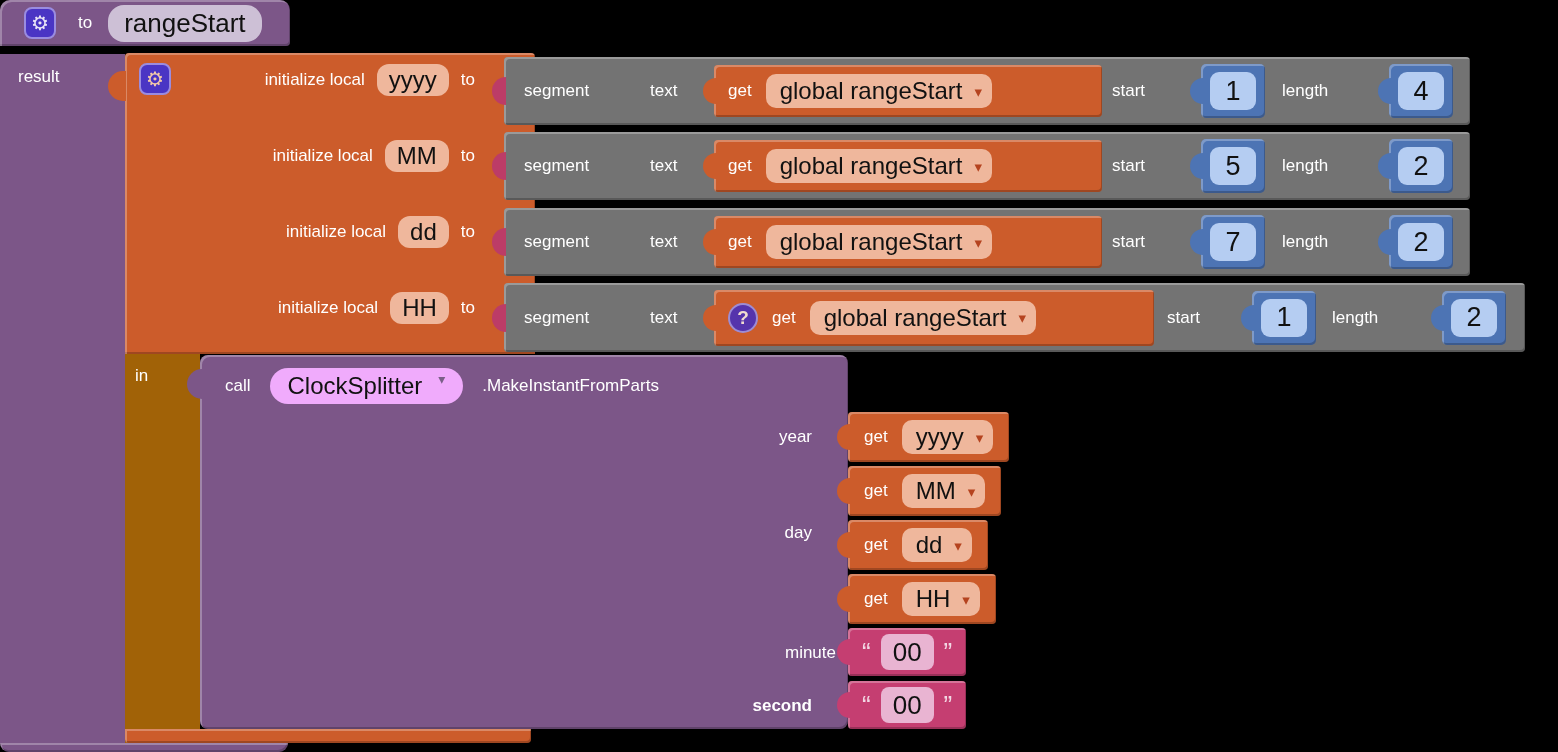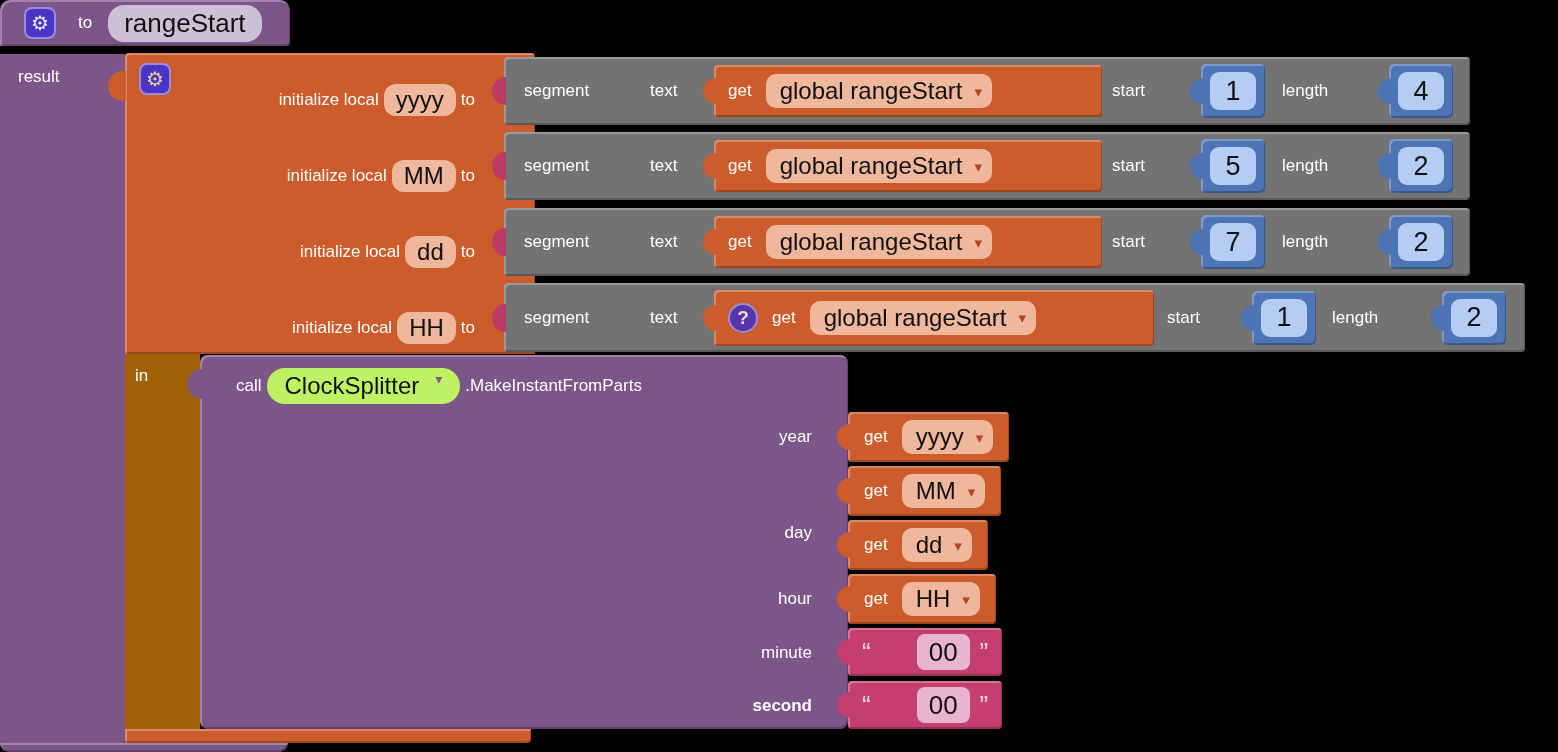--- a/index.html
+++ b/index.html
@@ -18,21 +18,21 @@
          display:flex;align-items:center;justify-content:center;color:#e9e4f6;font-size:20px;box-sizing:border-box;}
   .name-pill{background:#cdc0d6;border-radius:16px;padding:3px 16px;color:#111;font-size:26px;white-space:nowrap;}
   .proc-header .name-pill{margin-left:16px;}
   .proc-header .lbl{margin-left:22px;}
 
   
   .init-main{position:absolute;left:125px;top:53px;width:410px;height:301px;background:#cc5c2b;border-radius:4px 4px 0 0;}
   .init-main::before{content:"";position:absolute;left:-17px;top:18px;width:18px;height:30px;background:#cc5c2b;border-radius:15px 0 0 15px;}
   .init-gear{position:absolute;left:14px;top:10px;}
   .init-row{position:absolute;left:0;width:410px;height:50px;display:flex;align-items:center;
-            justify-content:flex-end;padding-right:60px;box-sizing:border-box;gap:5px;margin-top:20px;}
+            justify-content:flex-end;padding-right:60px;box-sizing:border-box;gap:12px;}
   .r0{top:2px;}.r1{top:78px;}.r2{top:154px;}.r3{top:230px;}
   .var-pill{background:#efb79c;border-radius:12px;padding:2px 12px;color:#111;font-size:24px;}
   .in-col{position:absolute;left:125px;top:354px;width:75px;height:389px;background:#a16207;}
   .in-lbl{position:absolute;left:10px;top:12px;}
   .init-bottom{position:absolute;left:125px;top:729px;width:406px;height:14px;background:#cc5c2b;border-radius:0 0 4px 4px;}
 
   
   .seg{position:absolute;left:504px;background:#737373;border-radius:4px;}
   .seg::before{content:"";position:absolute;left:-12px;top:50%;transform:translateY(-50%);
                width:14px;height:28px;background:#bc3c67;border-radius:14px 0 0 14px;}
@@ -58,40 +58,40 @@
   .s-start4{left:663px;}  .s-num1-4{left:748px;}  .s-length4{left:828px;}  .s-num2-4{left:938px;}
   .num{width:64px;height:54px;background:#4d74b4;border-radius:5px;display:flex;align-items:center;justify-content:center;}
   .num::before{content:"";position:absolute;left:-11px;top:50%;transform:translateY(-50%);
                width:13px;height:26px;background:#4d74b4;border-radius:13px 0 0 13px;}
   .num-field{background:#b5cdf2;border-radius:9px;min-width:30px;height:38px;display:flex;align-items:center;
              justify-content:center;padding:0 8px;color:#111;font-size:27px;}
 
   
   .call{position:absolute;left:200px;top:355px;width:648px;height:374px;background:#7c5688;border-radius:8px;}
   .call::before{content:"";position:absolute;left:-13px;top:14px;width:15px;height:30px;background:#7c5688;border-radius:15px 0 0 15px;}
-  .call-title{position:absolute;left:36px;top:10px;height:42px;display:flex;align-items:center;gap:5px;}
-  .comp-pill{background:#bef264;border-radius:18px;padding:4px 18px;display:flex;align-items:flex-start;gap:16px;
+  .call-title{position:absolute;left:25px;top:10px;height:42px;display:flex;align-items:center;gap:19px;}
+  .comp-pill{background:#f0abfc;border-radius:18px;padding:4px 18px;display:flex;align-items:flex-start;gap:16px;
              color:#111;font-size:24px;white-space:nowrap;}
   .param-lbl{position:absolute;left:0;width:612px;text-align:right;line-height:50px;height:50px;}
-  .p0{top:57px;}.p1{top:111px;}.p2{top:153px;text-align:right;}.p3{top:219px;}.p4{top:273px;}.p5{top:326px;font-weight:bold;}
+  .p0{top:57px;}.p1{top:111px;}.p2{top:153px;text-align:right;}.p3{top:219px;}.p4{top:273px;margin-left:24px;}.p5{top:326px;font-weight:bold;}
 
   
   .getv{position:absolute;left:848px;height:50px;background:#cc5c2b;border-radius:4px;
         display:flex;align-items:center;padding:0 16px;gap:14px;}
   .getv::before{content:"";position:absolute;left:-11px;top:50%;transform:translateY(-50%);
                 width:13px;height:26px;background:#cc5c2b;border-radius:13px 0 0 13px;}
   .g0{top:412px;}.g1{top:466px;}.g2{top:520px;}.g3{top:574px;}
   .txtv{position:absolute;left:848px;height:48px;background:#c53e71;border-radius:4px;
         display:flex;align-items:center;gap:10px;padding:0 14px;}
   .txtv::before{content:"";position:absolute;left:-11px;top:50%;transform:translateY(-50%);
                 width:13px;height:26px;background:#c53e71;border-radius:13px 0 0 13px;}
   .t4{top:628px;}.t5{top:681px;}
   .quote{color:#f2d8e4;font-size:26px;}
   .txt-field{background:#e9b4d2;border-radius:8px;height:36px;display:flex;align-items:center;
-             justify-content:center;padding:0 12px;color:#111;font-size:26px;margin-left:36px;}
+             justify-content:center;padding:0 12px;color:#111;font-size:26px;}
 </style>
 </head>
 <body>
 
 <div class="canvas">
 
   <div class="proc-col"></div>
   <div class="proc-bottom hl"></div>
   <div class="proc-header hl">
     <span class="badge">
@@ -219,21 +219,20 @@
     <div class="call-title">
       <span class="lbl">call</span>
       <span class="comp-pill">
         <span>ClockSplitter</span>
         <span class="tri-purple">▾</span>
       </span>
       <span class="lbl">.MakeInstantFromParts</span>
     </div>
     <div class="lbl param-lbl p0">year</div>
     <div class="lbl param-lbl p2">day</div>
-    <div class="lbl param-lbl p3">hour</div>
     <div class="lbl param-lbl p4">minute</div>
     <div class="lbl param-lbl p5">second</div>
   </div>
 
   <div class="getv g0 hl">
     <span class="lbl">get</span>
     <span class="drop-pill">
       <span>yyyy</span>
       <span class="tri">▾</span>
     </span>

